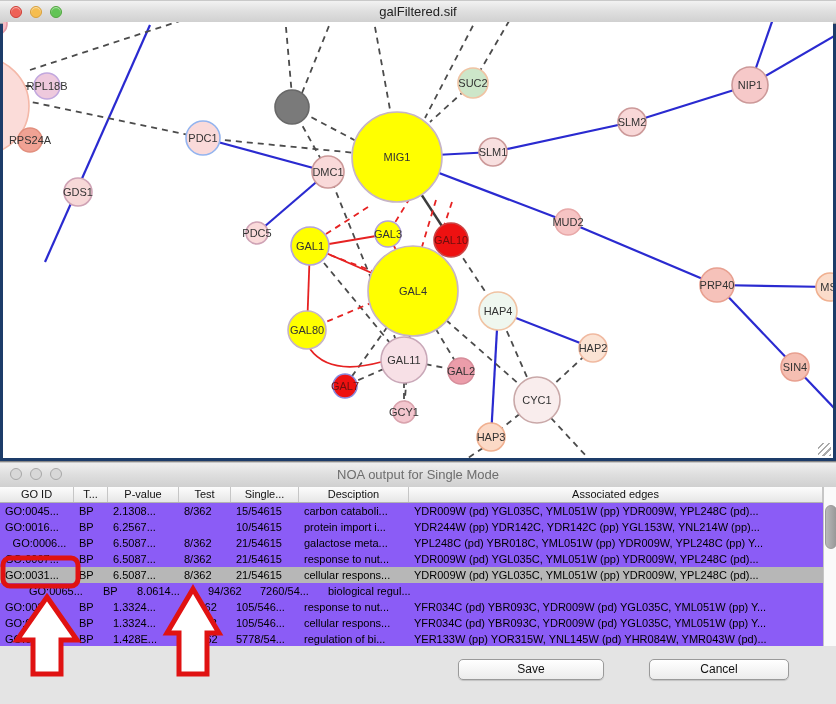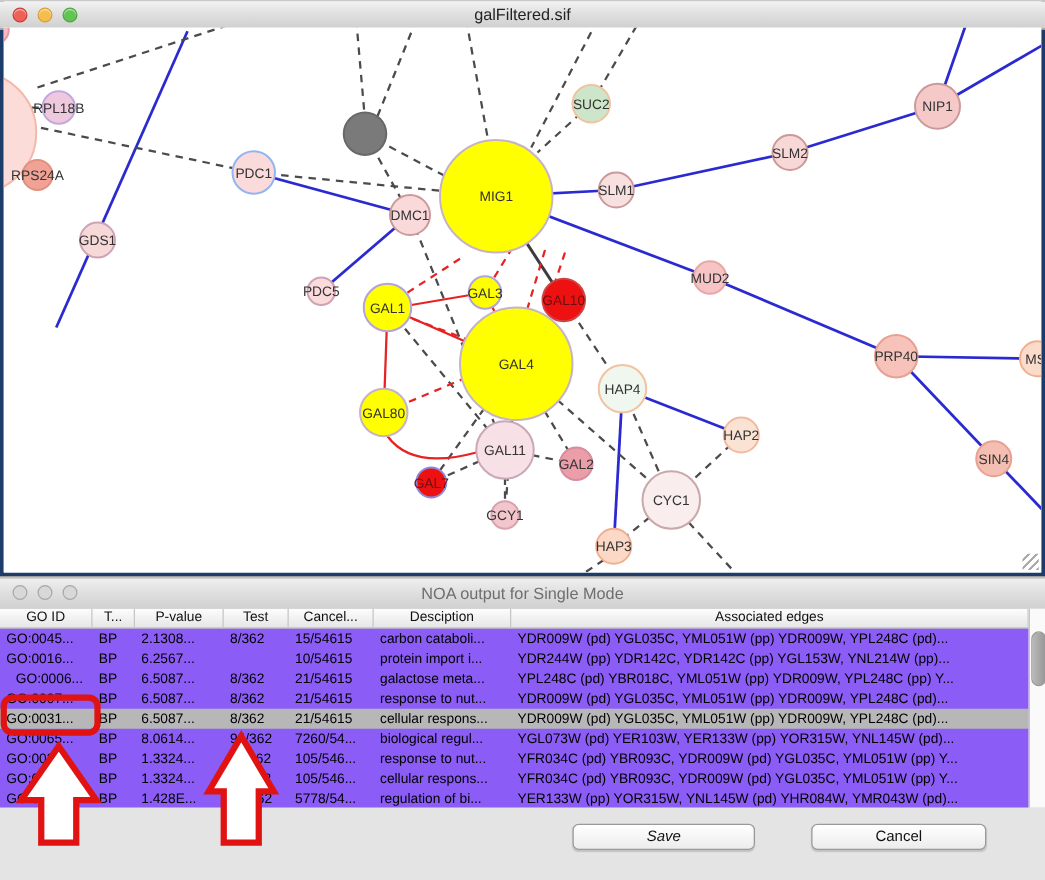--- a/index.html
+++ b/index.html
@@ -41,21 +41,21 @@
     overflow:hidden;white-space:nowrap;}
   .scrollbar{position:absolute;right:0;top:25px;width:13px;height:159px;
     background:#fafafa;border-left:1px solid #c6c6c6;box-sizing:border-box;}
   .scroll-thumb{position:absolute;left:1px;top:18px;width:10px;height:42px;
     border-radius:6px;background:linear-gradient(90deg,#b9b9b9,#989898);border:1px solid #9a9a9a;}
   .footer{position:absolute;left:0;bottom:0;width:836px;height:58px;background:#e4e4e4;}
   .btn{position:absolute;top:13px;height:21px;box-sizing:border-box;
     border:1px solid #9a9a9a;border-radius:5px;background:linear-gradient(#ffffff,#ececec);
     font-size:12px;color:#111;text-align:center;line-height:19px;
     font-family:"Liberation Sans",sans-serif;box-shadow:0 1px 1px rgba(0,0,0,.15);}
-  #save-btn{left:458px;width:146px;font-style:italic;}
+  #save-btn{left:458px;width:146px;}
   #cancel-btn{left:649px;width:140px;}
   
   .overlay{position:absolute;left:0;top:0;width:836px;height:704px;pointer-events:none;z-index:40;}
   svg text{font-family:"Liberation Sans",sans-serif;}
 </style>
 </head>
 <body>
 
 <div class="win-graph">
   <div class="titlebar">
@@ -194,21 +194,21 @@
       <span class="light inactive"></span>
     </div>
     <span class="title">NOA output for Single Mode</span>
   </div>
   <div class="tbl">
     <div class="tbl-header" id="tbl-header">
         <span class="hcell" style="width: 74px;">GO ID</span>
         <span class="hcell" style="width: 34px;">T...</span>
         <span class="hcell" style="width: 71px;">P-value</span>
         <span class="hcell" style="width: 52px;">Test</span>
-        <span class="hcell" style="width: 68px;">Cancel...</span>
+        <span class="hcell" style="width: 68px;">Single...</span>
         <span class="hcell" style="width: 110px;">Desciption</span>
         <span class="hcell" style="width: 414px;">Associated edges</span>
         <span class="hcell" style="width: 13px; border-right: none;"></span>
       </div>
     <div class="tbl-body" id="tbl-body">
         <div class="trow">
           <span class="tcell" style="width: 74px;">GO:0045...</span>
           <span class="tcell" style="width: 34px;">BP</span>
           <span class="tcell" style="width: 71px;">2.1308...</span>
           <span class="tcell" style="width: 52px;">8/362</span>
@@ -246,27 +246,26 @@
         <div class="trow selected">
           <span class="tcell" style="width: 74px;">GO:0031...</span>
           <span class="tcell" style="width: 34px;">BP</span>
           <span class="tcell" style="width: 71px;">6.5087...</span>
           <span class="tcell" style="width: 52px;">8/362</span>
           <span class="tcell" style="width: 68px;">21/54615</span>
           <span class="tcell" style="width: 110px;">cellular respons...</span>
           <span class="tcell" style="width: 414px;">YDR009W (pd) YGL035C, YML051W (pp) YDR009W, YPL248C (pd)...</span>
         </div>
         <div class="trow">
-          <span class="tcell" style="width: 74px;">GO:0065...</span>
+          <span class="tcell" style="width: 74px; margin-left: 24px;">GO:0065...</span>
           <span class="tcell" style="width: 34px;">BP</span>
           <span class="tcell" style="width: 71px;">8.0614...</span>
           <span class="tcell" style="width: 52px;">94/362</span>
           <span class="tcell" style="width: 68px;">7260/54...</span>
           <span class="tcell" style="width: 110px;">biological regul...</span>
-          <span class="tcell" style="width: 414px;">YGL073W (pd) YER103W, YER133W (pp) YOR315W, YNL145W (pd)...</span>
         </div>
         <div class="trow">
           <span class="tcell" style="width: 74px;">GO:0031...</span>
           <span class="tcell" style="width: 34px;">BP</span>
           <span class="tcell" style="width: 71px;">1.3324...</span>
           <span class="tcell" style="width: 52px;">11/362</span>
           <span class="tcell" style="width: 68px;">105/546...</span>
           <span class="tcell" style="width: 110px;">response to nut...</span>
           <span class="tcell" style="width: 414px;">YFR034C (pd) YBR093C, YDR009W (pd) YGL035C, YML051W (pp) Y...</span>
         </div>

